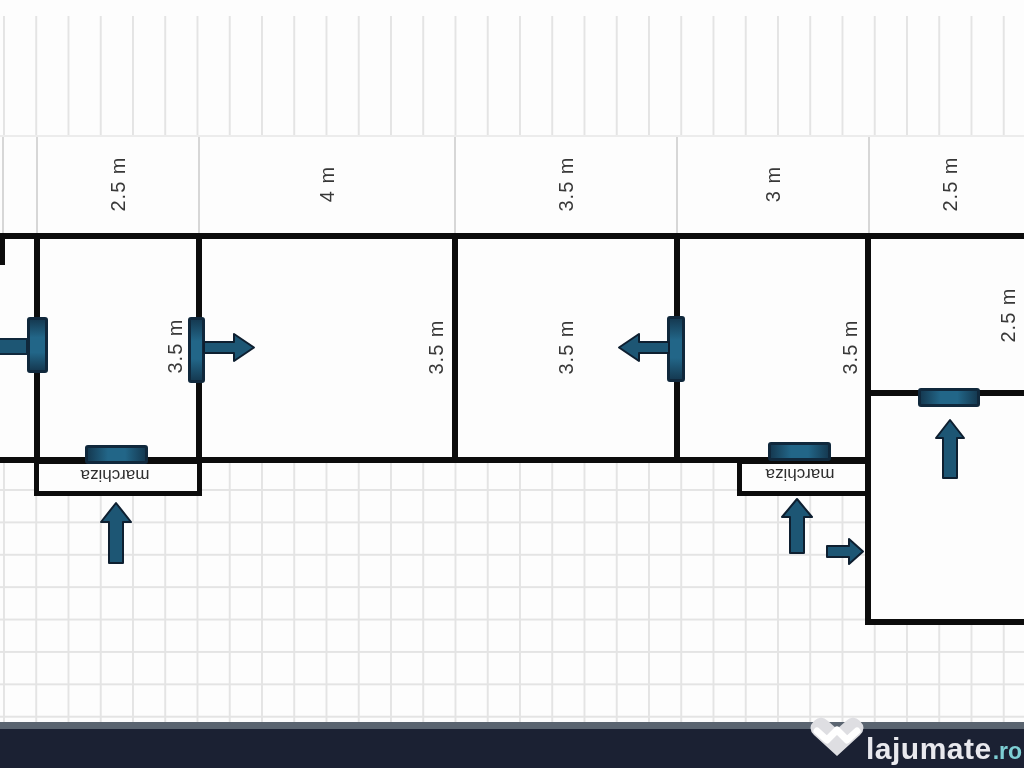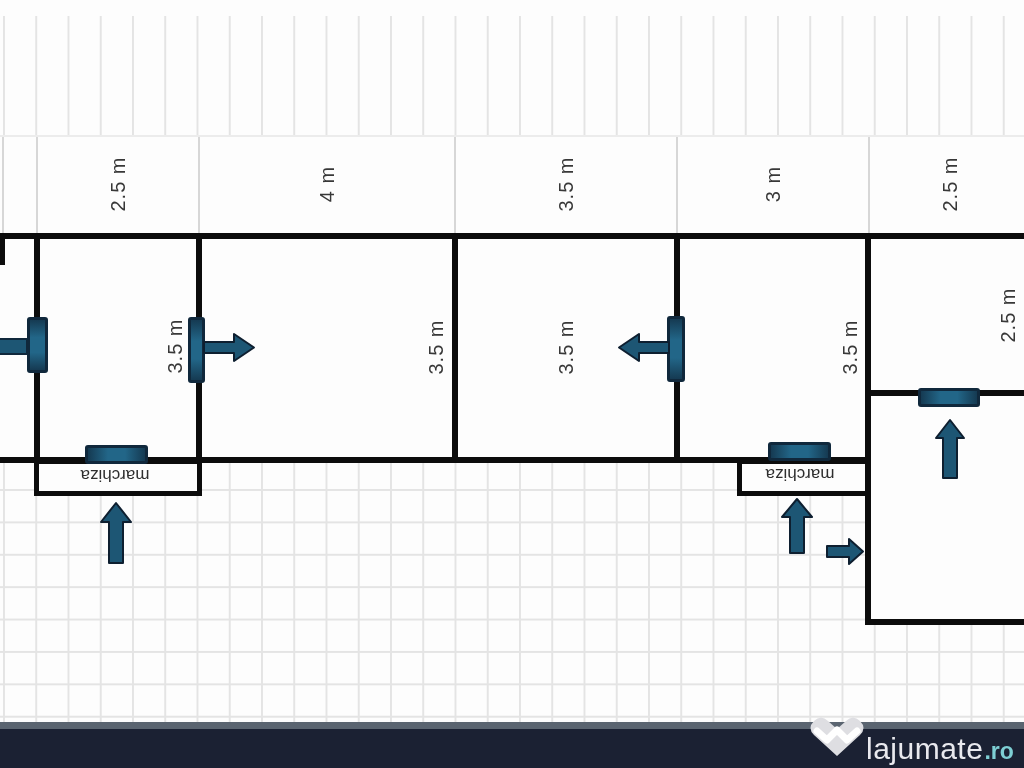--- a/index.html
+++ b/index.html
@@ -44,21 +44,21 @@
     white-space:nowrap;font-size:17px;color:#2e2e2e;
     transform:translate(-50%,-50%) rotate(180deg);
   }
   .lbl-anchor{position:absolute;width:0;height:0;}
   .lbl-anchor>div{position:absolute;left:0;top:0;}
   
   svg.arrow{overflow:visible;}
   svg.arrow polygon{fill:#1d5674;stroke:#0e1f30;stroke-width:2;stroke-linejoin:round;}
   
   .brand{left:866px;top:729px;height:39px;display:flex;align-items:baseline;}
-  .brand .name{font-size:30px;font-weight:normal;color:#e9e9ee;letter-spacing:0.5px;line-height:39px;}
+  .brand .name{font-size:30px;font-weight:bold;color:#e9e9ee;letter-spacing:0.5px;line-height:39px;}
   .brand .tld{font-size:23px;font-weight:bold;color:#7ecfd4;margin-left:1px;}
   .heart{left:806px;top:714px;}
 </style>
 </head>
 <body>
 
 <div id="screen">
 
   <div class="abs grid-top"></div>
   <div class="abs band-top-line"></div>

